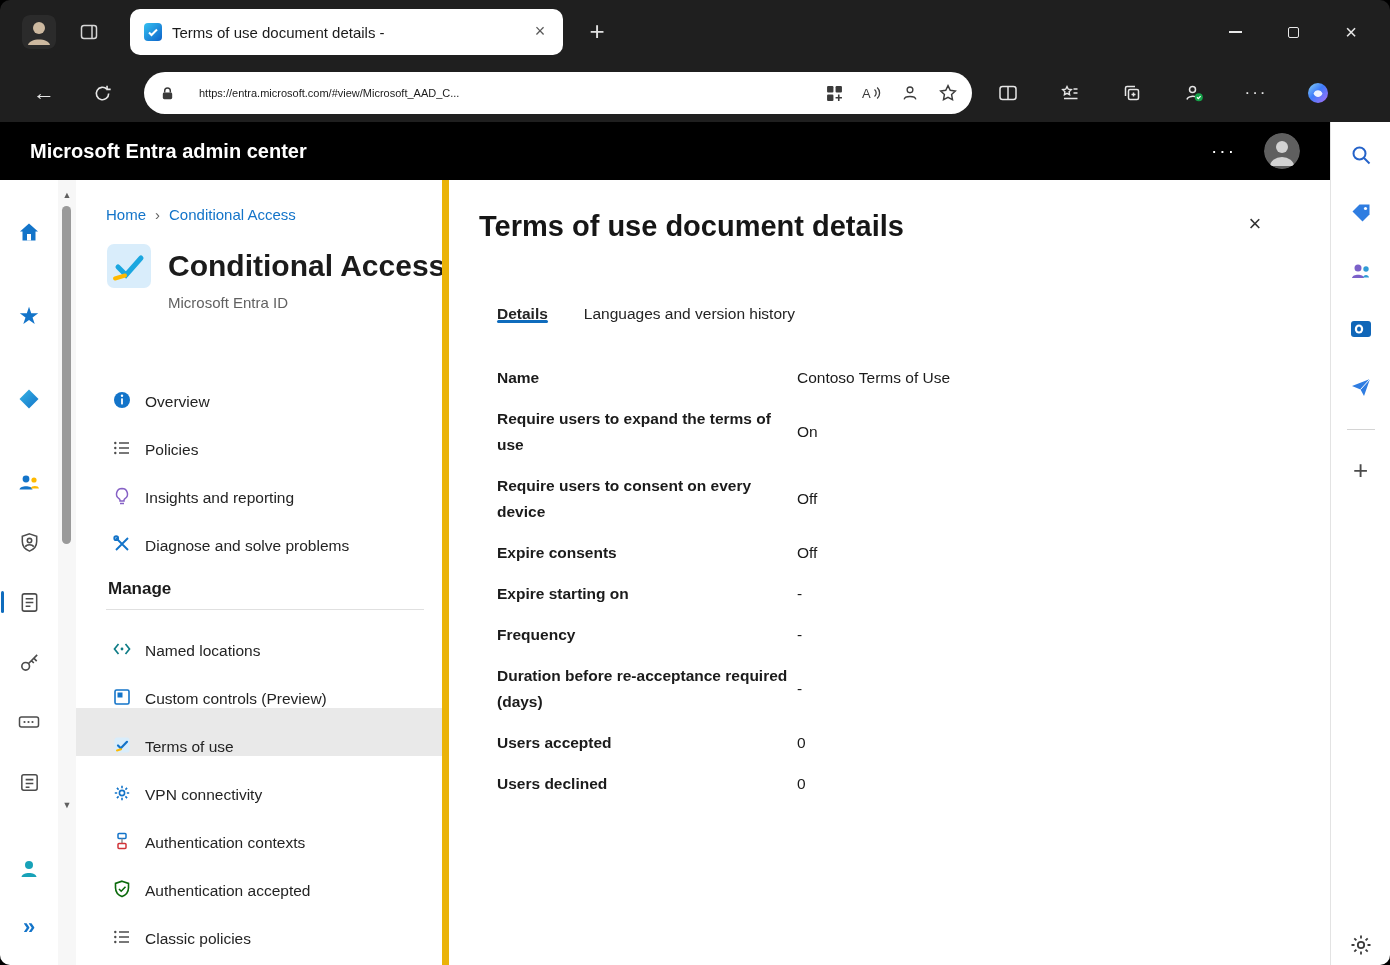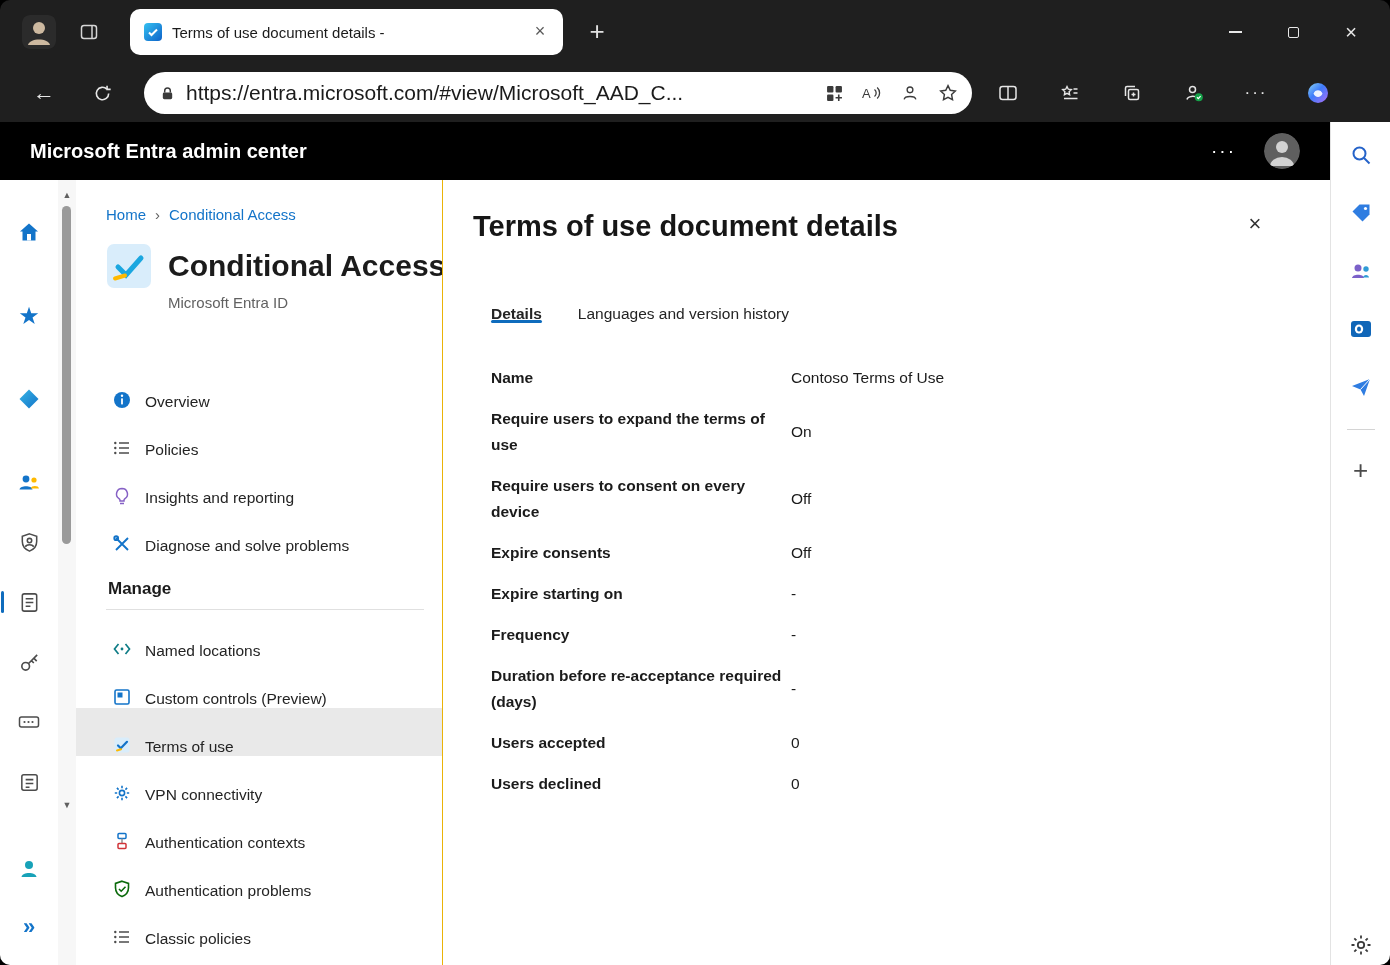--- a/index.html
+++ b/index.html
@@ -21,21 +21,21 @@
   .win-controls { margin-left:auto; display:flex; align-items:center; height:100%; }
   .win-controls .ctl { width:58px; height:100%; display:flex; align-items:center; justify-content:center; color:#e8e8e8; font-size:20px; cursor:pointer; }
   .ctl-min span { display:block; width:13px; height:2px; background:#e8e8e8; }
   .ctl-max span { display:block; width:11px; height:11px; border:1.6px solid #e8e8e8; border-radius:2px; }
 
   .nav-row { height:58px; display:flex; align-items:center; padding:0 12px; }
   .nav-btn { width:40px; height:40px; display:flex; align-items:center; justify-content:center;
              color:#e6e6e6; font-size:22px; border-radius:8px; cursor:pointer; flex:none; }
   .urlbar { height:42px; width:828px; flex:none; background:#fff; border-radius:21px; margin-left:22px;
             display:flex; align-items:center; padding:0 8px 0 16px; }
-  .url-text { margin-left:11px; font-size:21px; color:#1b1b1b; flex:1; white-space:nowrap; overflow:hidden; cursor:text; }
+  .url-text { margin-left:24px; font-size:11px; color:#1b1b1b; flex:1; white-space:nowrap; overflow:hidden; cursor:text; }
   .url-icons { display:flex; align-items:center; gap:6px; }
   .in-btn { width:32px; height:32px; display:flex; align-items:center; justify-content:center; border-radius:7px; cursor:pointer; }
   .after-icons { display:flex; align-items:center; gap:22px; margin-left:16px; }
   .after-icons .in-btn { width:40px; height:40px; }
 
   
   .main-area { flex:1; display:flex; min-height:0; }
   .content-col { flex:1; display:flex; flex-direction:column; min-width:0; }
 
   .entra-header { height:58px; background:#000; display:flex; align-items:center; padding:0 30px; position:relative; flex:none; }
@@ -76,21 +76,21 @@
   .sb-subtitle { margin-left:62px; margin-top:5px; color:#616161; font-size:15px; }
   .nav { margin-top:52px; }
   .nav-item { height:48px; display:flex; align-items:flex-end; margin-left:-30px; padding-left:35px;
               font-size:15.5px; color:#242424; cursor:pointer; }
   .nav-item.selected { background:#e9e9e9; }
   .nicon { width:22px; height:22px; margin-right:12px; display:flex; align-items:center; justify-content:center; flex:none; }
   .section-label { font-size:17px; font-weight:700; color:#1b1b1b; margin:24px 0 0 2px; }
   .section-rule { border:none; border-top:1px solid #e0e0e0; margin:10px 18px 2px 0; }
 
   
-  .panel { flex:1; border-left:1px solid #eab308; padding:30px 36px 0 30px; min-width:0; background:#fff; }
+  .panel { flex:1; border-left:7px solid #eab308; padding:30px 36px 0 30px; min-width:0; background:#fff; }
   .panel-head { display:flex; align-items:flex-start; }
   .panel-title { flex:1; font-size:29px; font-weight:700; color:#161616; }
   .panel-close { width:30px; height:30px; text-align:center; line-height:28px; font-size:22px; color:#333;
                  margin-right:24px; border-radius:4px; cursor:pointer; }
   .tabs { display:flex; gap:36px; margin-top:62px; margin-left:18px; }
   .tab-item { font-size:15.5px; color:#242424; position:relative; cursor:pointer; }
   .tab-item.active { font-weight:700; }
   .tab-item.active::after { content:""; position:absolute; left:0; right:0; bottom:0; height:3px;
                             background:#0f6cbd; border-radius:2px; }
   .fields { margin-top:42px; margin-left:18px; max-width:660px; }
@@ -457,21 +457,21 @@
                 </span>
               <span>Authentication contexts</span>
             </div>
             <div class="nav-item">
               <span class="nicon">
                   <svg width="20" height="20" viewBox="0 0 20 20" fill="none" stroke="#0b6a0b" stroke-width="1.6">
                     <path d="M10 2.2l6.5 2.2v4.4c0 4.3-3 7.4-6.5 8.8-3.5-1.4-6.5-4.5-6.5-8.8V4.4z"></path>
                     <path d="M7 10l2.2 2.2 4.3-4.4"></path>
                   </svg>
                 </span>
-              <span>Authentication problems</span>
+              <span>Authentication accepted</span>
             </div>
             <div class="nav-item">
               <span class="nicon">
                   <svg width="20" height="20" viewBox="0 0 20 20" fill="none" stroke="#4c4c4c" stroke-width="1.6">
                     <path d="M7 5h10M7 10h10M7 15h10"></path>
                     <circle cx="3.3" cy="5" r="1.2" fill="#4c4c4c" stroke="none"></circle>
                     <circle cx="3.3" cy="10" r="1.2" fill="#4c4c4c" stroke="none"></circle>
                     <circle cx="3.3" cy="15" r="1.2" fill="#4c4c4c" stroke="none"></circle>
                   </svg>
                 </span>

